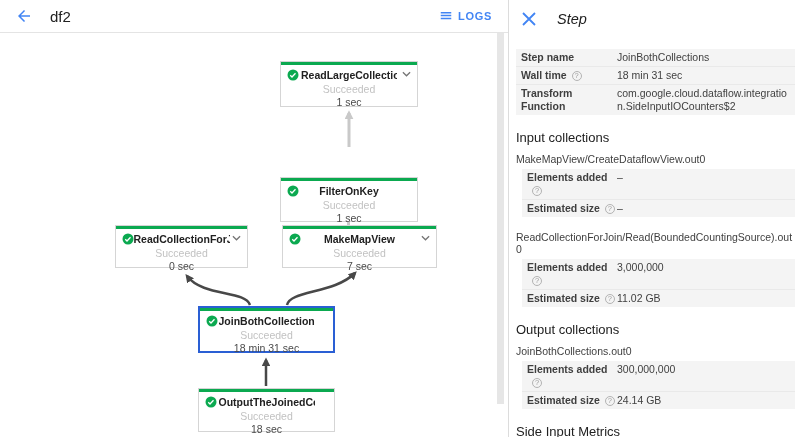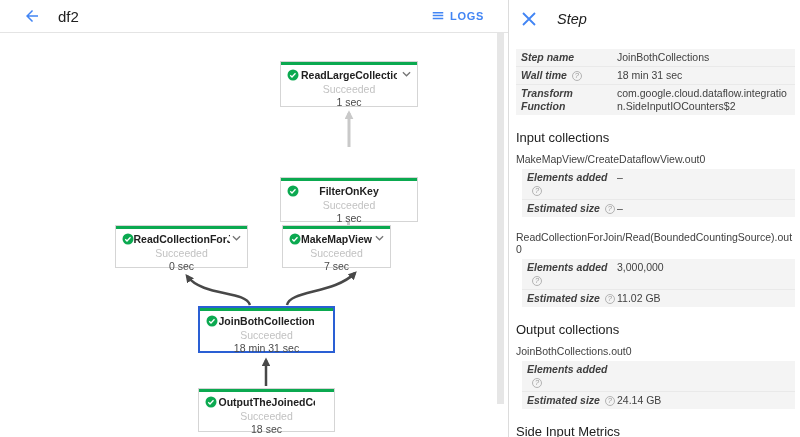--- a/index.html
+++ b/index.html
@@ -2,21 +2,21 @@
 <html><head>
 <meta charset="utf-8">
 <style>
   * { margin:0; padding:0; box-sizing:border-box; }
   html,body { width:800px; height:437px; overflow:hidden; background:#fff;
     font-family:"Liberation Sans", sans-serif; }
 
   
   .left-pane { position:absolute; left:0; top:0; width:508px; height:437px; background:#fff; }
   .topbar { position:absolute; left:0; top:0; width:508px; height:33px; background:#fff;
-    border-bottom:1px solid #e4e4e4; display:flex; align-items:center; padding:0 22px; z-index:5; }
+    border-bottom:1px solid #e4e4e4; display:flex; align-items:center; padding:0 14px; z-index:5; }
   .back-btn { width:20px; height:20px; display:flex; align-items:center; justify-content:center; cursor:pointer; }
   .job-title { margin-left:16px; font-size:15px; color:#212121; }
   .topbar-spacer { flex:1; }
   .logs-btn { display:flex; align-items:center; gap:5px; color:#4285f4; font-size:11px;
     font-weight:bold; letter-spacing:.7px; cursor:pointer; padding:4px 2px; }
 
   .graph-area { position:absolute; left:0; top:33px; width:508px; height:404px; background:#fff; }
   svg.edges { position:absolute; left:0; top:0; z-index:1; }
 
   .node { position:absolute; background:#fff; border:1px solid #d5d5d5; z-index:2;
@@ -41,21 +41,21 @@
   .panel-header { height:38px; display:flex; align-items:center; padding-left:12px;font-style:italic; }
   .close-btn { width:16px; height:16px; display:flex; align-items:center; justify-content:center; cursor:pointer; }
   .panel-title { margin-left:20px; font-size:14.5px; color:#212121; }
   .panel-body { padding:0 5px 0 7px; }
 
   .kv-block { margin-top:11px; }
   .kv-row { display:flex; align-items:flex-start; background:#f4f4f4;
     border-bottom:1px solid #e9e9e9; padding:2px 4px 2px 5px;
     font-size:10.5px; line-height:13px; color:#3f3f3f; }
   .kv-row:last-child { border-bottom:none; }
-  .kv-label { width:96px; flex-shrink:0; font-weight:bold;font-style:italic; }
+  .kv-label { width:96px; flex-shrink:0; font-weight:bold; }
   .kv-value { flex:1; word-break:break-word; }
   .indent { margin-left:6px; }
   .indent .kv-label { width:90px; }
 
   .help { display:inline-flex; align-items:center; justify-content:center;
     width:10px; height:10px; border:1px solid #b3b3b3; border-radius:50%;
     font-size:7.5px; font-weight:normal; color:#9c9c9c; margin-left:5px;
     vertical-align:1px; cursor:pointer; }
 
   .section-heading { font-size:13px; color:#212121; margin:15px 0 4px 0; }
@@ -137,21 +137,21 @@
           </svg>
         <span class="title">ReadCollectionForJoin</span>
         <svg class="chev" width="9" height="6" viewBox="0 0 10 6">
             <path d="M1 1l4 4 4-4" stroke="#757575" stroke-width="1.4" fill="none"></path>
           </svg>
       </div>
       <div class="status">Succeeded</div>
       <div class="time">0 sec</div>
     </div>
 
-    <div class="node" style="left:282px; top:192px; width:109px; height:43px;">
+    <div class="node" style="left:282px; top:192px; width:155px; height:43px;">
       <div class="bar" style="background:#0ba950"></div>
       <div class="title-row">
         <svg class="check" width="12" height="12" viewBox="0 0 24 24">
             <circle cx="12" cy="12" r="11" fill="#0ba950"></circle>
             <path d="M6.5 12.5l3.5 3.5 7-7.5" stroke="#fff" stroke-width="2.6" fill="none"></path>
           </svg>
         <span class="title">MakeMapView</span>
         <svg class="chev" width="9" height="6" viewBox="0 0 10 6">
             <path d="M1 1l4 4 4-4" stroke="#757575" stroke-width="1.4" fill="none"></path>
           </svg>
@@ -241,20 +241,21 @@
         <span class="kv-label"><span>Estimated size</span><span class="help">?</span></span>
         <span class="kv-value">11.02 GB</span>
       </div>
     </div>
 
     <div class="section-heading">Output collections</div>
     <div class="collection-name">JoinBothCollections.out0</div>
     <div class="kv-block indent" style="margin-top:0">
       <div class="kv-row">
         <span class="kv-label"><span>Elements added</span><span class="help">?</span></span>
+        <span class="kv-value">300,000,000</span>
       </div>
       <div class="kv-row">
         <span class="kv-label"><span>Estimated size</span><span class="help">?</span></span>
         <span class="kv-value">24.14 GB</span>
       </div>
     </div>
 
     <div class="section-heading" style="margin-bottom:0">Side Input Metrics</div>
 
   </div>

